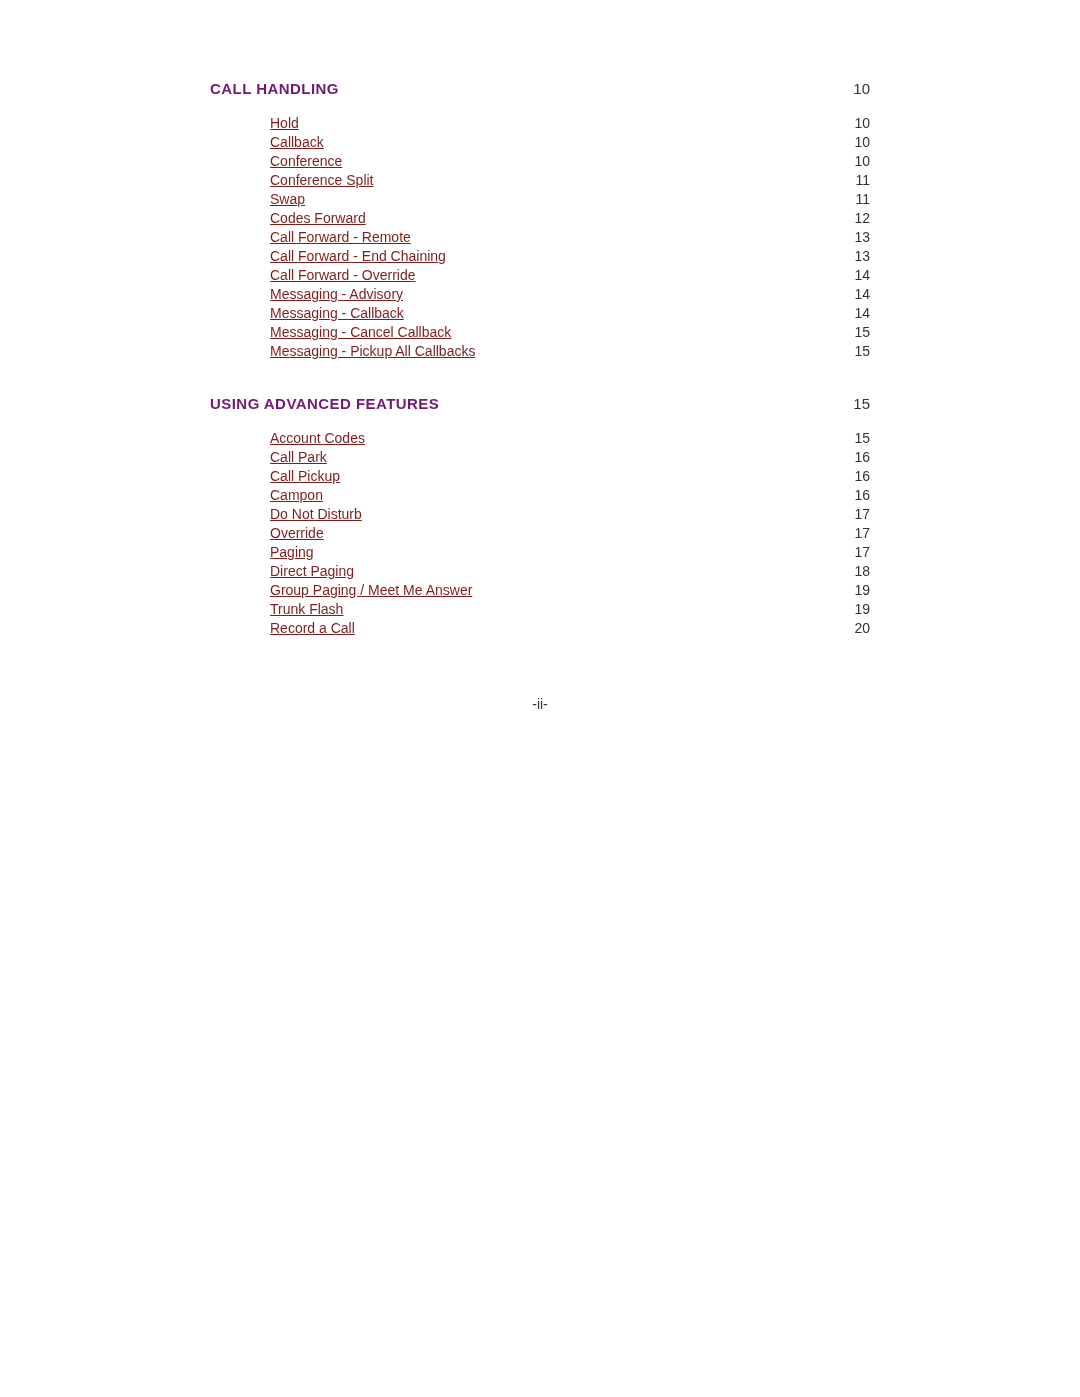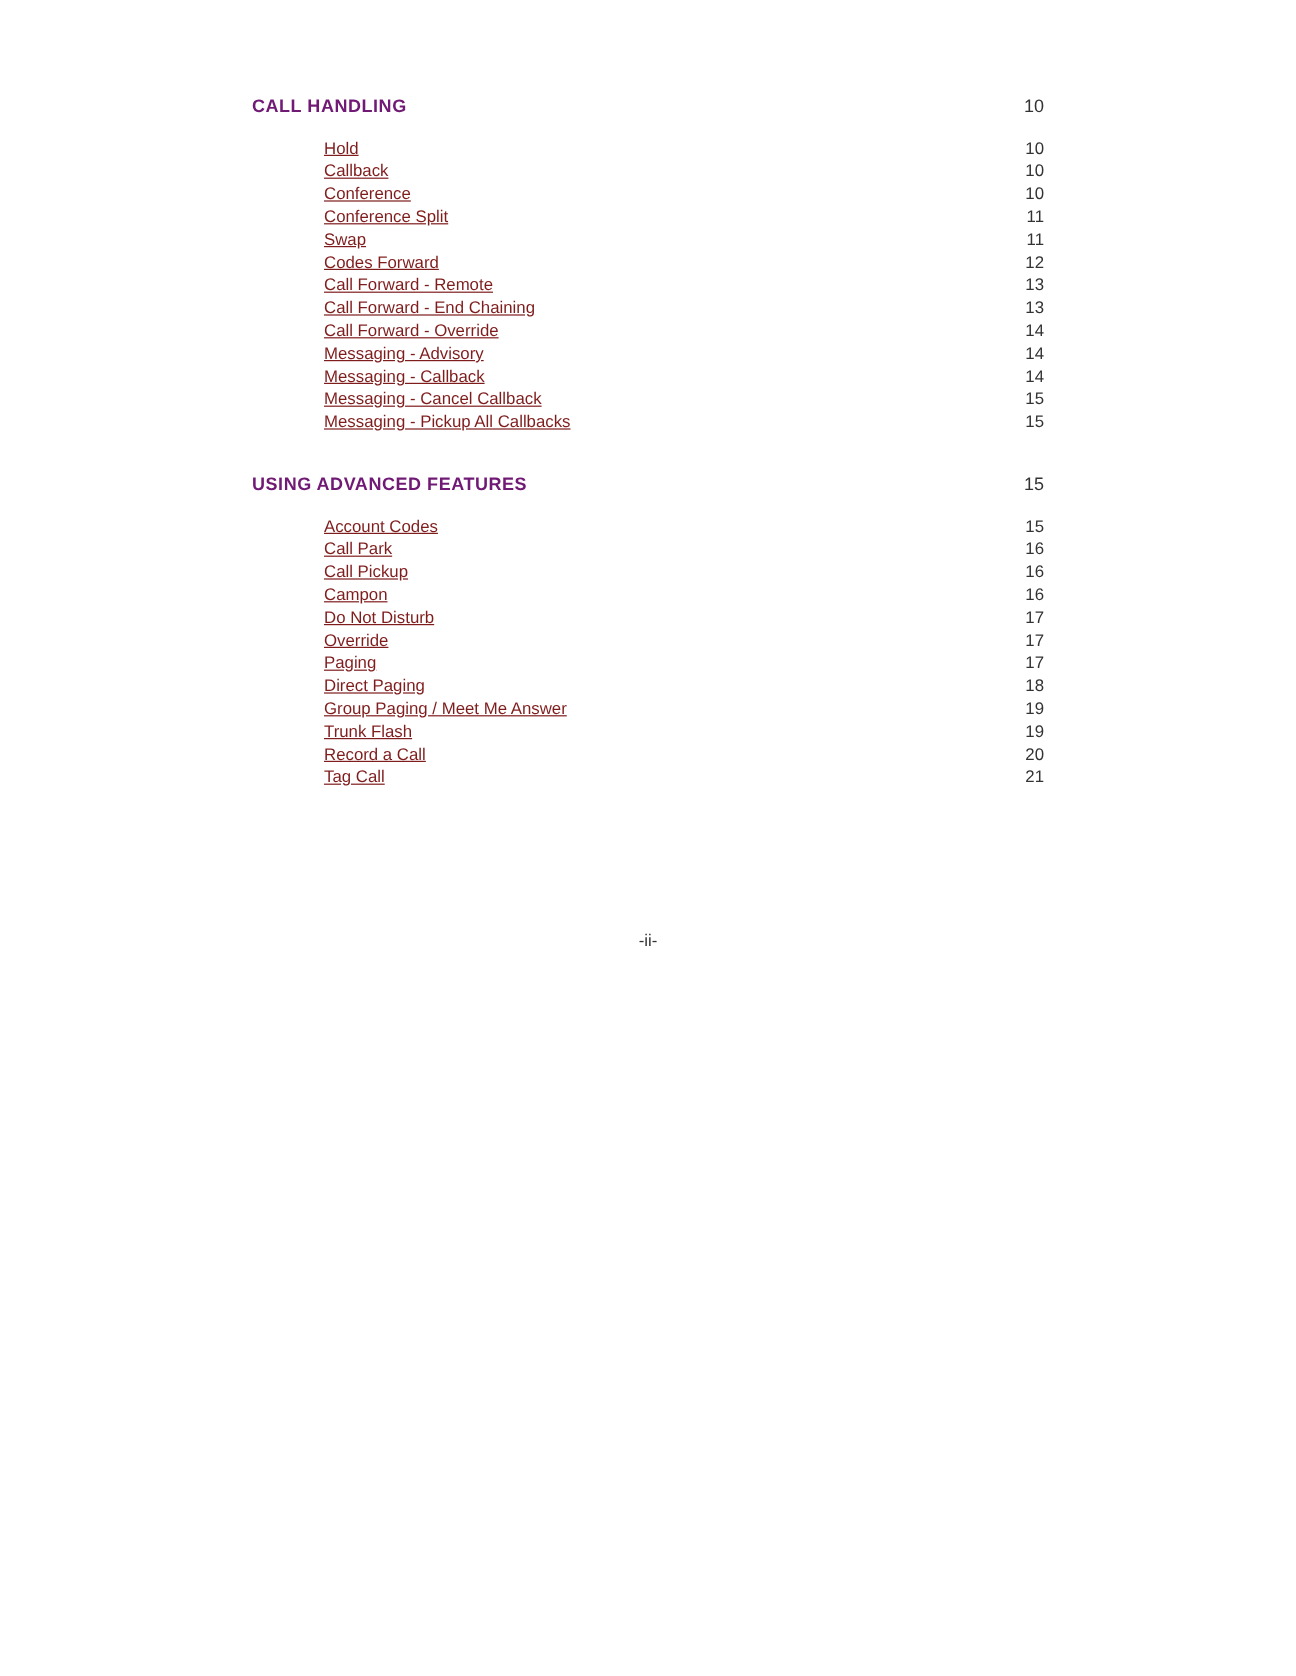--- a/index.html
+++ b/index.html
@@ -62,21 +62,21 @@
       text-decoration: underline;
     }
 
     .toc-entry-page {
       font-size: 14px;
       color: #333333;
     }
 
     .footer {
       text-align: center;
-      margin-top: 120px;
+      margin-top: 60px;
       font-size: 14px;
       color: #333333;
     }
   </style>
 </head>
 <body>
 
 <div class="page">
   <div id="toc-container">
 
@@ -180,22 +180,18 @@
           <span class="toc-entry-page">19</span>
         </div>
         <div class="toc-entry">
           <span class="toc-entry-label">Trunk Flash</span>
           <span class="toc-entry-page">19</span>
         </div>
         <div class="toc-entry">
           <span class="toc-entry-label">Record a Call</span>
           <span class="toc-entry-page">20</span>
         </div>
-        <div class="toc-entry">
-          <span class="toc-entry-label">Tag Call</span>
-          <span class="toc-entry-page">21</span>
-        </div>
       </div>
     </div>
   <div class="footer">
     <span>-ii-</span>
   </div>
 </div>
 
 </body></html>

